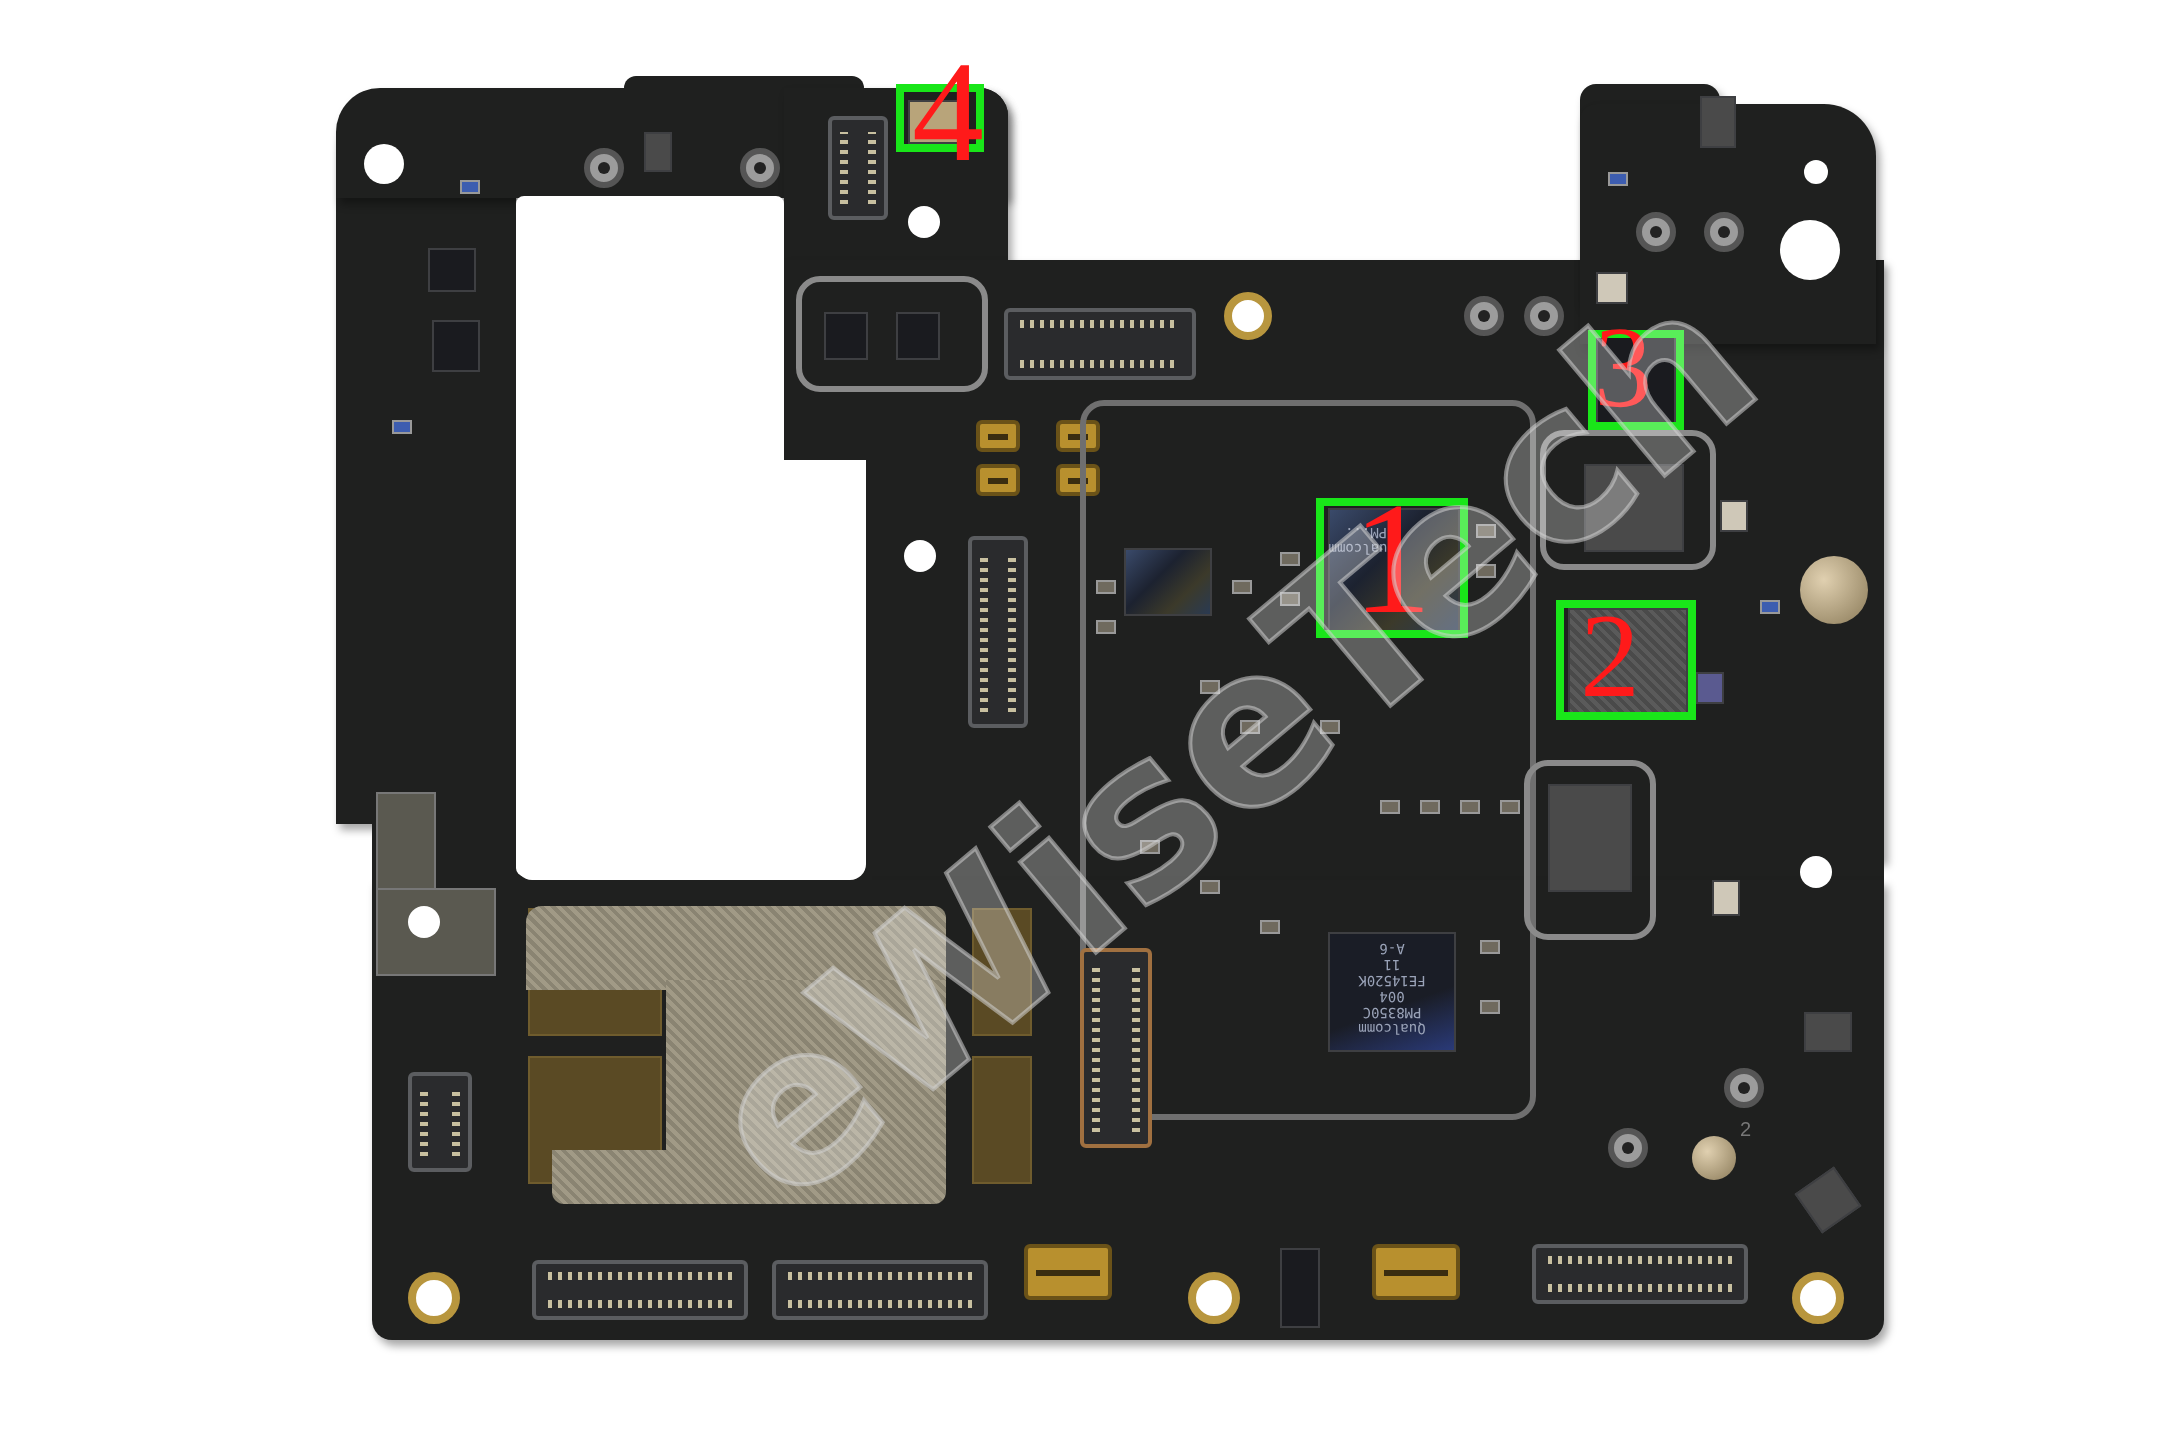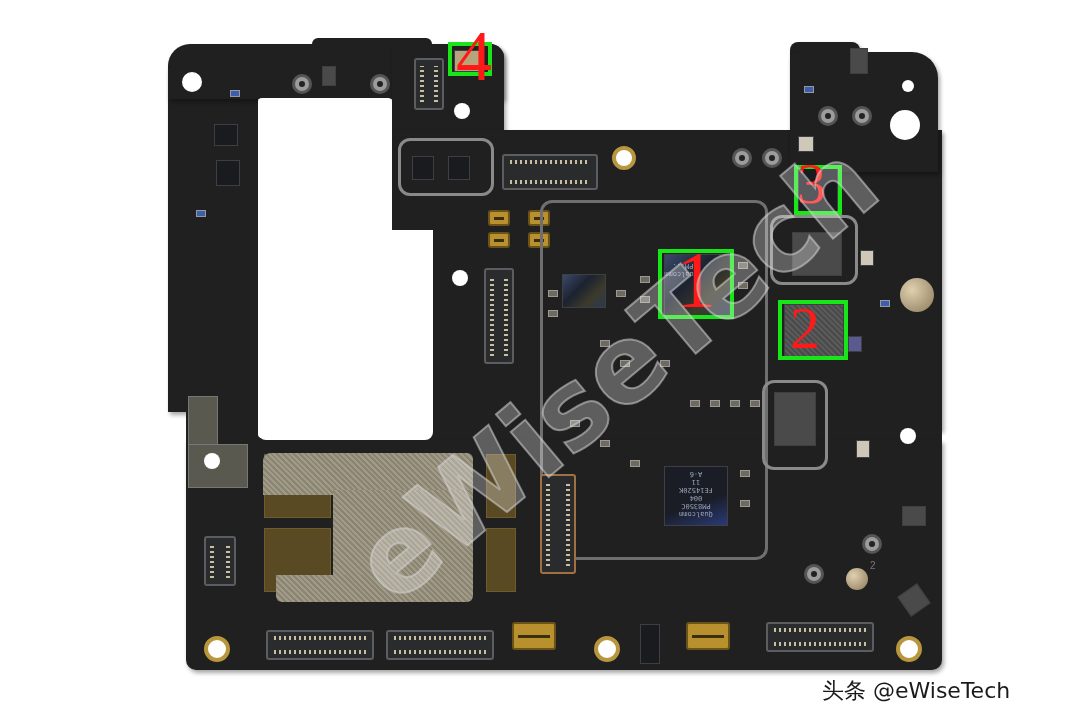--- a/index.html
+++ b/index.html
@@ -196,14 +196,13 @@
 
   <div class="conn" style="left:266px;top:630px;width:108px;height:30px;"></div>
   <div class="conn" style="left:386px;top:630px;width:108px;height:30px;"></div>
   <div class="gold-conn" style="left:512px;top:622px;width:44px;height:28px;"></div>
   <div class="chip dark" style="left:640px;top:624px;width:20px;height:40px;"></div>
   <div class="gold-conn" style="left:686px;top:622px;width:44px;height:28px;"></div>
   <div class="conn" style="left:766px;top:622px;width:108px;height:30px;"></div>
 
   <div class="watermark" style="left:330px;top:530px;font-size:108px;transform:rotate(-40deg);">eWiseTech</div>
 
-  <div class="credit" style="left:822px;top:676px;">头条 @eWiseTech</div>
 </div>
 
 </body></html>

